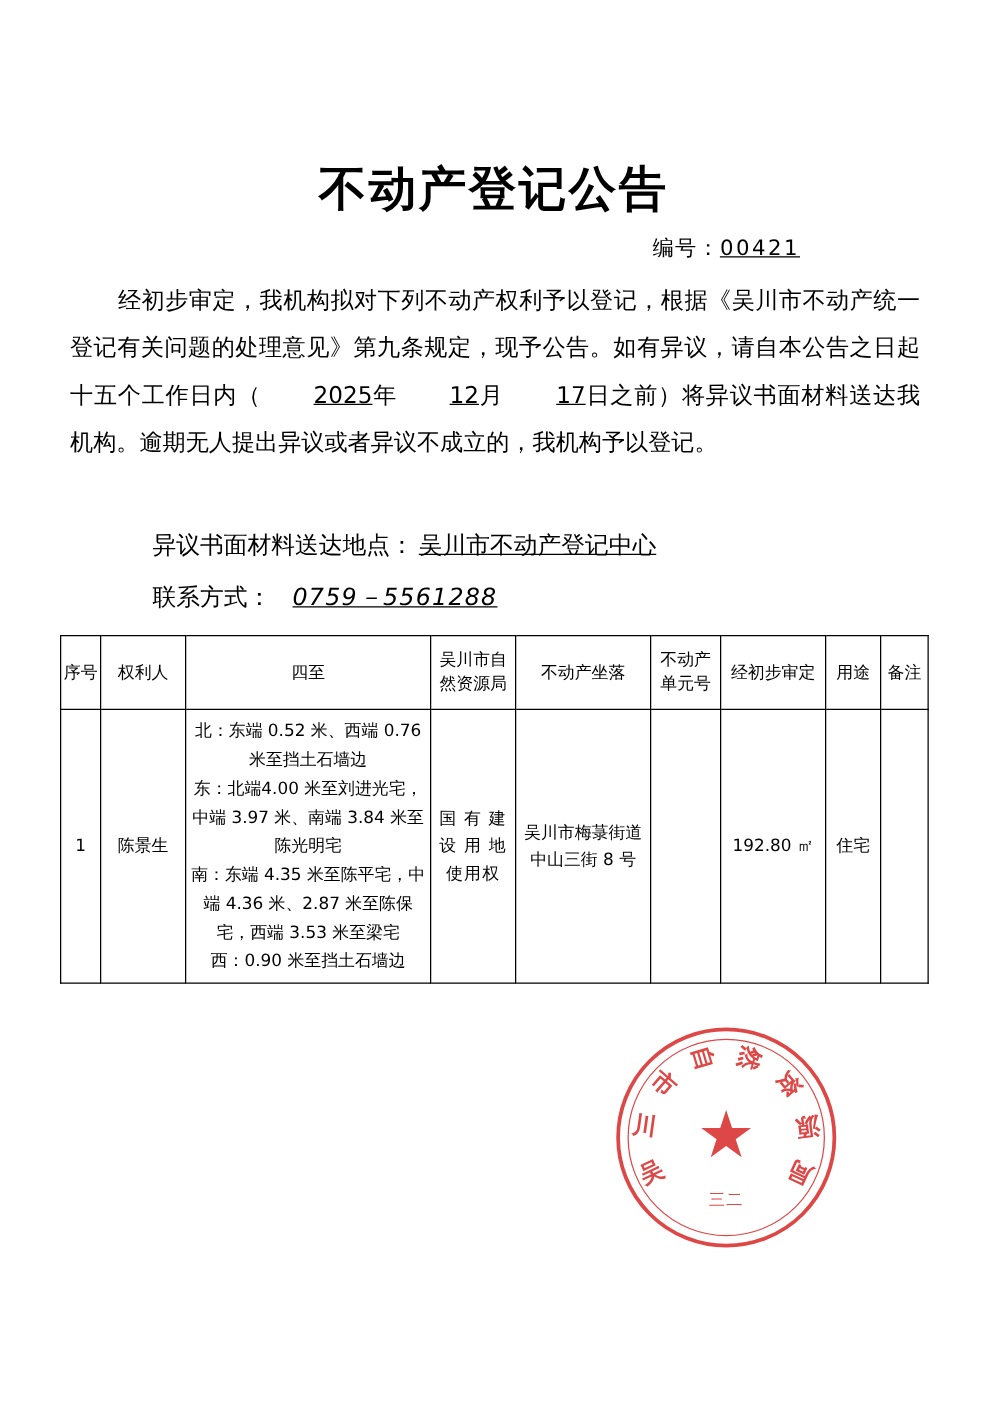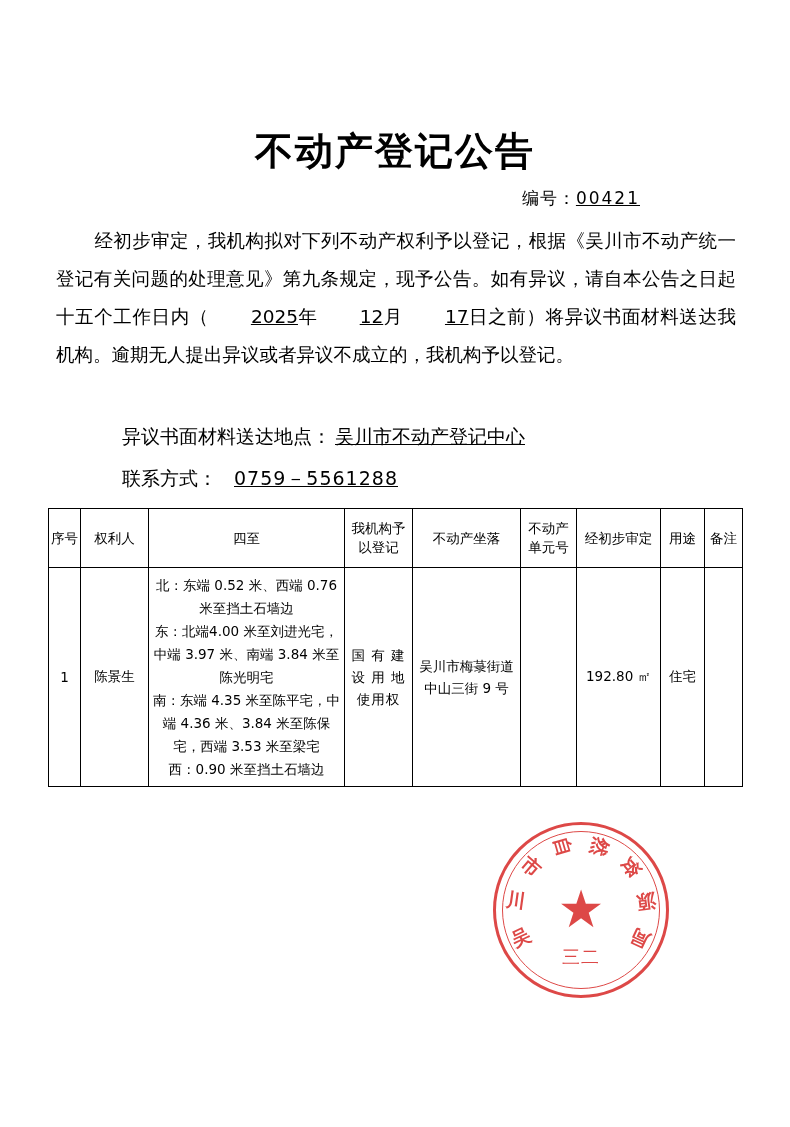--- a/index.html
+++ b/index.html
@@ -83,20 +83,21 @@
     padding-left: 66px;
   }
   .contact-row1 {
     padding-left: 66px;
   }
   .phone-val {
     letter-spacing: 1px;
     min-width: 190px;
     display: inline-block;
     text-align: center;
+    font-style: italic;
   }
   table.reg {
     position: absolute;
     left: 48px;
     top: 508px;
     width: 694px;
     border-collapse: collapse;
     table-layout: fixed;
   }
   table.reg th, table.reg td {
@@ -177,21 +178,21 @@
     font-weight: bold;
     transform-origin: 0 0;
     white-space: nowrap;
   }
   .stamp-sub {
     position: absolute;
     left: 0;
     bottom: 26px;
     width: 100%;
     text-align: center;
-    font-size: 18px;
+    font-size: 13px;
     color: #d6211f;
     letter-spacing: 1px;
   }
   .signature {
     position: absolute;
     left: 466px;
     top: 908px;
     font-size: 18.5px;
     line-height: 40px;
     letter-spacing: 1px;
@@ -231,40 +232,40 @@
       <col class="col-unit">
       <col class="col-area">
       <col class="col-use">
       <col class="col-note">
     </colgroup>
     <thead>
       <tr>
         <th>序号</th>
         <th>权利人</th>
         <th>四至</th>
-        <th>我机构予以登记</th>
+        <th>吴川市自然资源局</th>
         <th>不动产坐落</th>
         <th>不动产单元号</th>
         <th>经初步审定</th>
         <th>用途</th>
         <th>备注</th>
       </tr>
     </thead>
     <tbody>
       <tr>
         <td>1</td>
         <td>陈景生</td>
         <td class="bound">
           <div>北：东端 0.52 米、西端 0.76 米至挡土石墙边</div>
           <div>东：北端4.00 米至刘进光宅，中端 3.97 米、南端 3.84 米至陈光明宅</div>
-          <div>南：东端 4.35 米至陈平宅，中端 4.36 米、3.84 米至陈保宅，西端 3.53 米至梁宅</div>
+          <div>南：东端 4.35 米至陈平宅，中端 4.36 米、2.87 米至陈保宅，西端 3.53 米至梁宅</div>
           <div>西：0.90 米至挡土石墙边</div>
         </td>
         <td class="type">国 有 建设 用 地使用权</td>
-        <td class="loc">吴川市梅菉街道中山三街 9 号</td>
+        <td class="loc">吴川市梅菉街道中山三街 8 号</td>
         <td></td>
         <td>192.80 ㎡</td>
         <td>住宅</td>
         <td></td>
       </tr>
     </tbody>
   </table>
 
   <div class="stamp">
     <div class="stamp-inner"></div>

